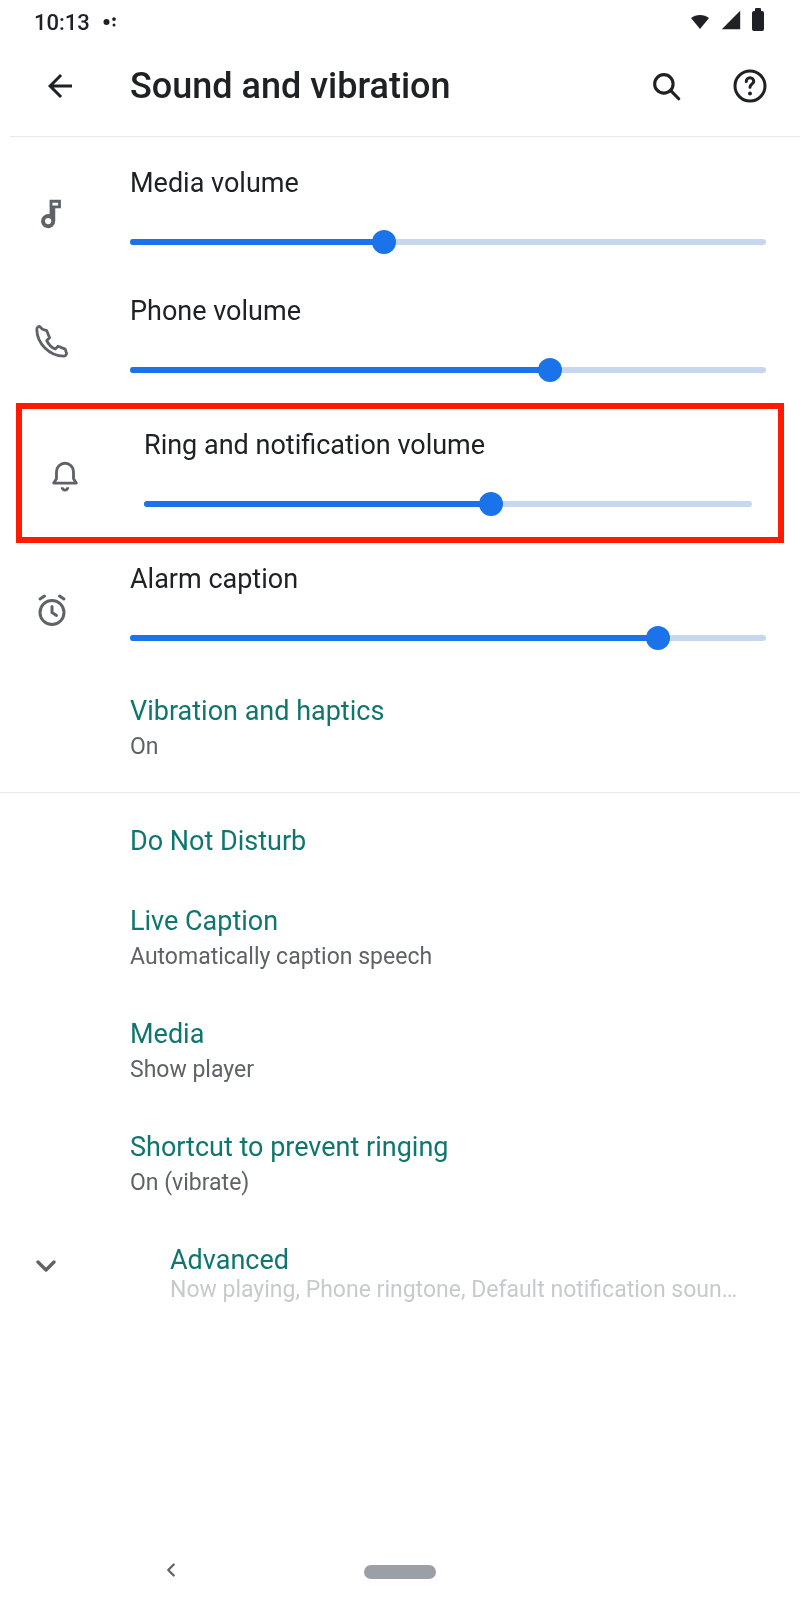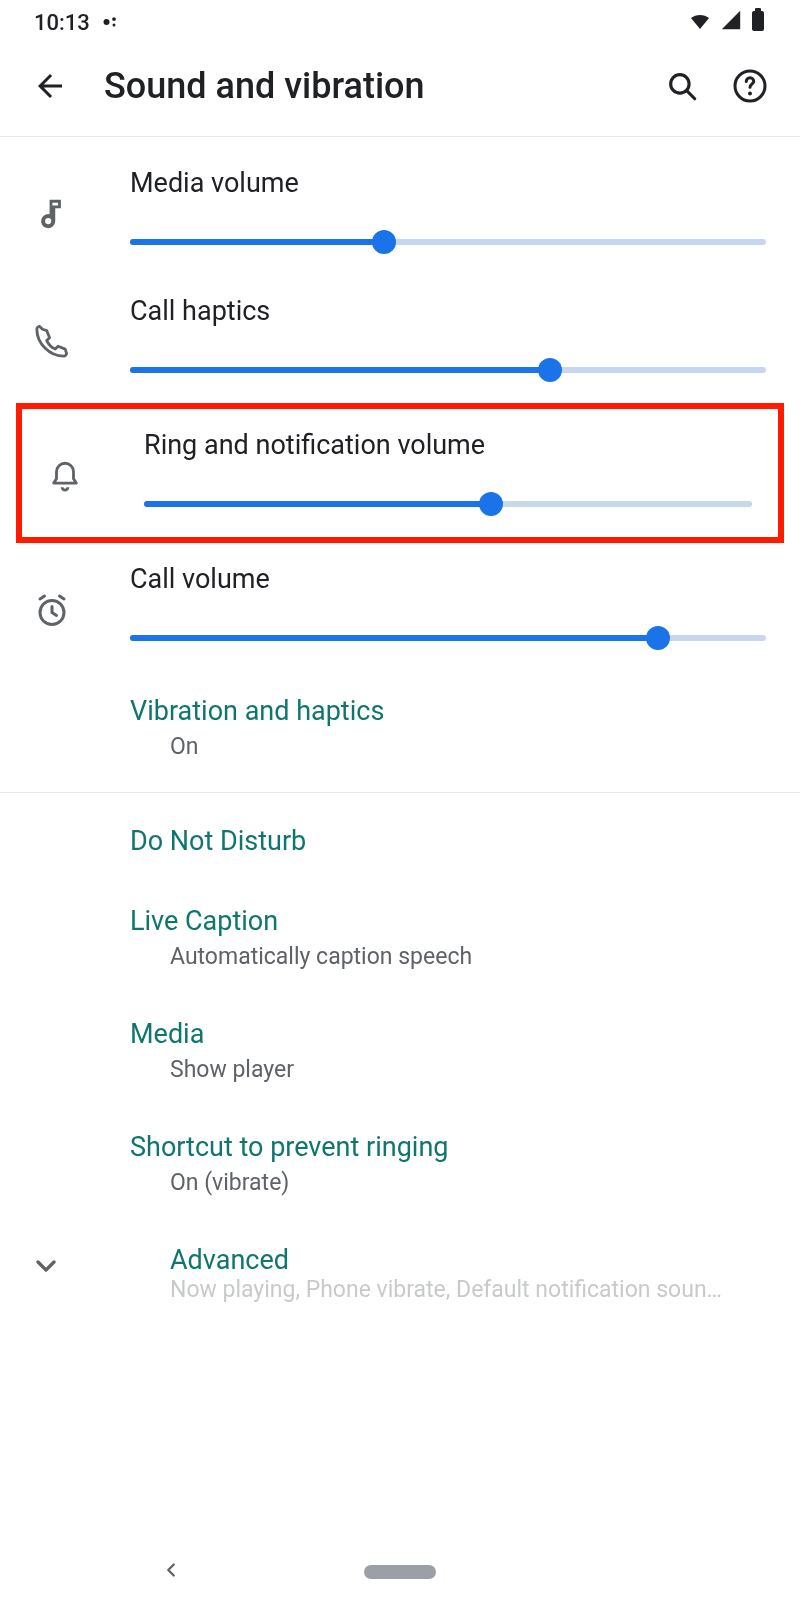--- a/index.html
+++ b/index.html
@@ -23,21 +23,22 @@
     color: #202124;
   }
   .status-left { display: flex; align-items: center; gap: 12px; }
   .status-dots { display:flex; align-items:center; gap:3px; }
   .status-right { display: flex; align-items: center; gap: 8px; }
   .header {
     display: flex;
     align-items: center;
     padding: 20px 28px 28px 28px;
     border-bottom: 1px solid #e8eaed;
-    gap: 24px;
+    gap: 40px;
+    margin-left: 10px;
   }
   .back-btn { width: 44px; height: 44px; display:flex; align-items:center; justify-content:center; }
   .title {
     font-size: 36px;
     font-weight: 500;
     flex: 1;
     color: #202124;
     padding-left: 8px;
   }
   .hdr-icon { width: 44px; height: 44px; display:flex; align-items:center; justify-content:center; }
@@ -91,21 +92,20 @@
   }
   .settings-title {
     font-size: 27px;
     color: #0f766e;
     font-weight: 400;
   }
   .settings-sub {
     font-size: 23px;
     color: #5f6368;
     margin-top: 6px;
-    margin-left: 40px;
   }
   .divider {
     height: 1px;
     background: #e8eaed;
     margin: 8px 0;
   }
   .advanced-row {
     display:flex;
     align-items:flex-start;
     padding: 24px 34px 0 30px;
@@ -221,21 +221,21 @@
     </div>
   </div>
 
   <div class="slider-row">
     <div class="slider-icon">
       <svg width="34" height="34" viewBox="0 0 24 24">
           <path d="M6 3l3 1 2 5-2 2a12 12 0 006 6l2-2 5 2 1 3c0 1-1 2-2 2C11 22 2 13 2 3c0-1 1-2 2-2l2 2z" fill="none" stroke="#5f6368" stroke-width="2" stroke-linejoin="round"></path>
         </svg>
     </div>
     <div class="slider-body">
-      <div class="slider-label">Call haptics</div>
+      <div class="slider-label">Phone volume</div>
       <div class="slider-track">
         <div class="slider-fill" style="width:66%"></div>
         <div class="slider-thumb" style="left:66%"></div>
       </div>
     </div>
   </div>
 
   <div class="highlight-box">
     <div class="slider-row" style="padding-left:26px; padding-right:26px;">
       <div class="slider-icon">
@@ -256,21 +256,21 @@
 
   <div class="slider-row">
     <div class="slider-icon">
       <svg width="36" height="36" viewBox="0 0 24 24">
           <circle cx="12" cy="13" r="8" fill="none" stroke="#5f6368" stroke-width="2"></circle>
           <path d="M12 9v4l3 2" fill="none" stroke="#5f6368" stroke-width="2" stroke-linecap="round"></path>
           <path d="M4 4l3-2M20 4l-3-2" stroke="#5f6368" stroke-width="2" stroke-linecap="round"></path>
         </svg>
     </div>
     <div class="slider-body">
-      <div class="slider-label">Call volume</div>
+      <div class="slider-label">Alarm caption</div>
       <div class="slider-track">
         <div class="slider-fill" style="width:83%"></div>
         <div class="slider-thumb" style="left:83%"></div>
       </div>
     </div>
   </div>
 
   <div class="settings-row">
     <div class="settings-title">Vibration and haptics</div>
     <div class="settings-sub">On</div>
@@ -298,21 +298,21 @@
   </div>
 
   <div class="advanced-row">
     <div class="advanced-icon">
       <svg width="32" height="32" viewBox="0 0 24 24">
           <path d="M6 9l6 6 6-6" fill="none" stroke="#5f6368" stroke-width="2.5" stroke-linecap="round" stroke-linejoin="round"></path>
         </svg>
     </div>
     <div class="advanced-body">
       <div class="settings-title">Advanced</div>
-      <div class="overlay-sub">Now playing, Phone vibrate, Default notification soun…</div>
+      <div class="overlay-sub">Now playing, Phone ringtone, Default notification soun…</div>
     </div>
   </div>
 
 </div>
 
 <div class="fade-bottom"></div>
 
 <div class="nav-bar">
   <span class="nav-back">
     <svg width="22" height="22" viewBox="0 0 24 24">

